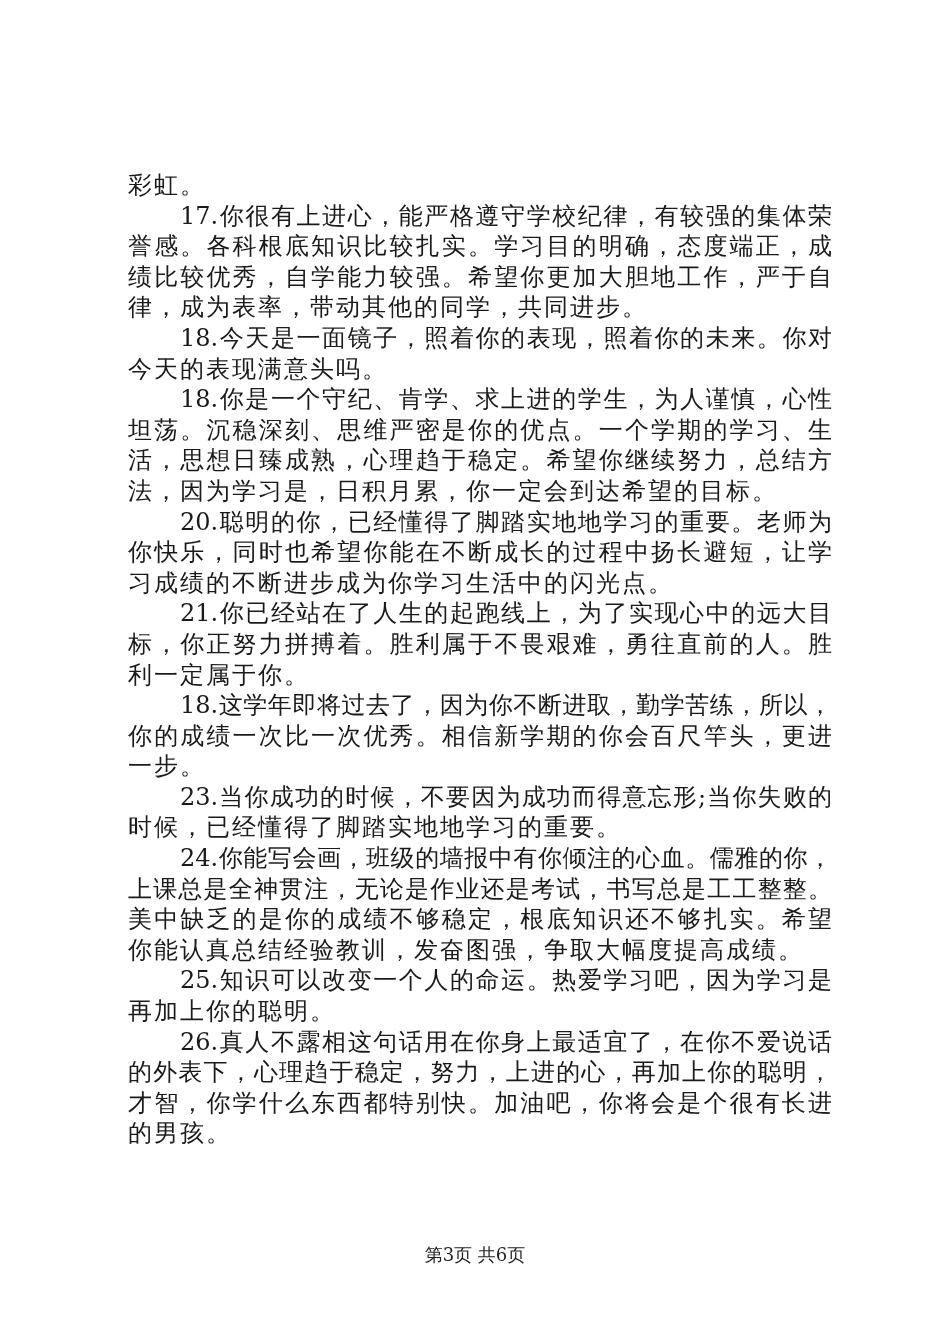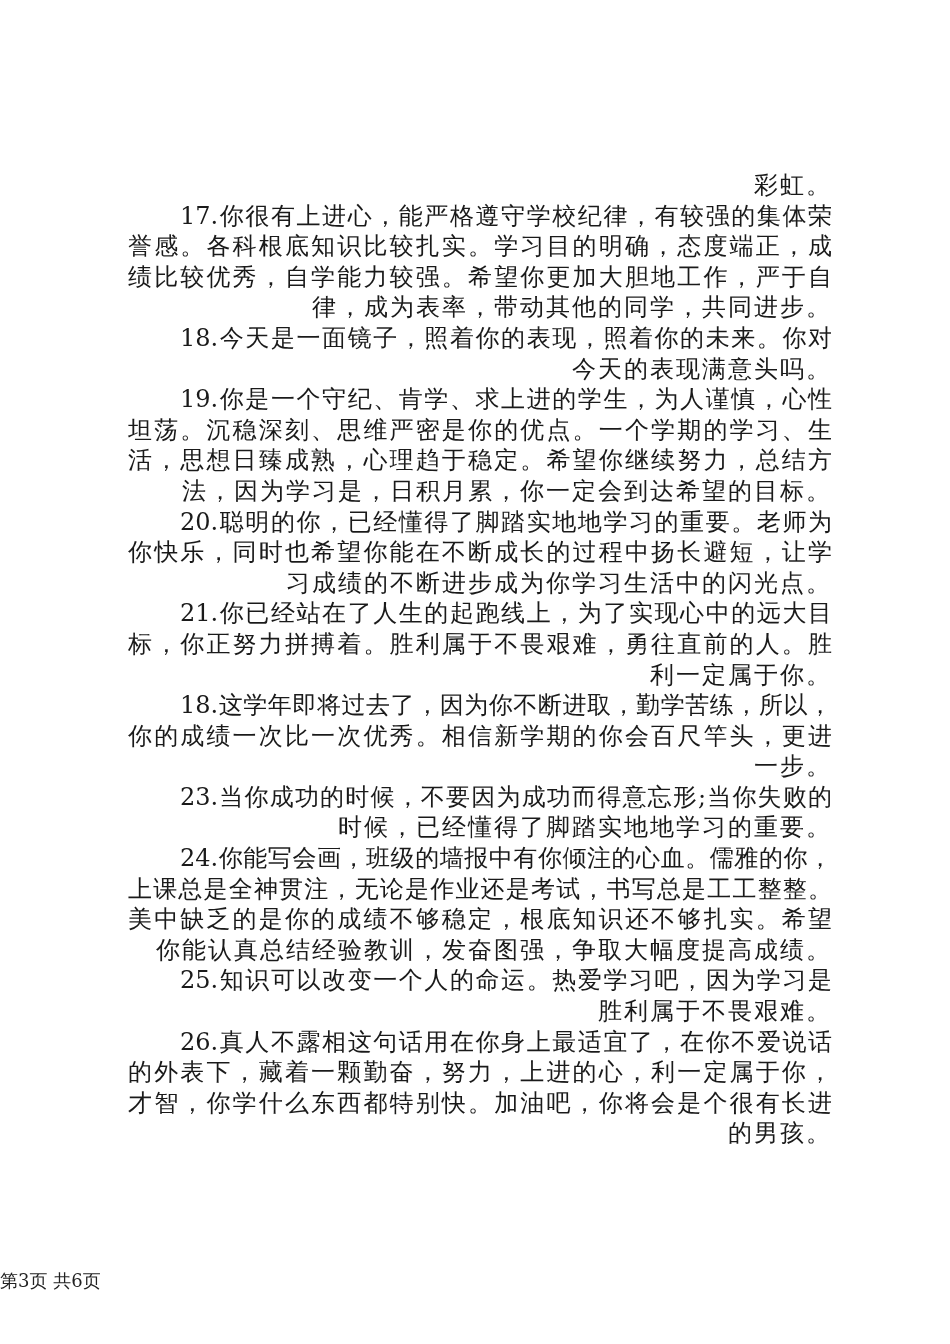--- a/index.html
+++ b/index.html
@@ -2,56 +2,56 @@
 <html><head>
 <meta charset="utf-8">
 <style>
   html, body { margin: 0; padding: 0; background: #ffffff; }
   body { width: 950px; height: 1344px; position: relative; overflow: hidden;
          font-family: "DejaVu Serif", "Liberation Serif", serif; color: #1a1a1a; }
   .page-body { position: absolute; left: 128px; top: 170px; width: 704px; }
   .line { height: 30.6px; line-height: 30.6px; font-size: 24px; white-space: nowrap;
           overflow: visible; }
   .line.full { text-align: justify; text-align-last: justify; }
-  .line.last { text-align: right; letter-spacing: 2px; }
+  .line.last { text-align: left; letter-spacing: 2px; }
   .line.indent { padding-left: 52px; box-sizing: border-box; }
-  .footer { position: absolute; left: 0; width: 950px; top: 1243px; text-align: left;
-            font-size: 18px; color: #222; margin-top: 26px; }
+  .footer { position: absolute; left: 0; width: 950px; top: 1243px; text-align: center;
+            font-size: 18px; color: #222; }
 </style>
 </head>
 <body>
 
 <div class="page-body" id="doc-body">
     <div class="line last">彩虹。</div>
     <div class="line full indent">17.你很有上进心，能严格遵守学校纪律，有较强的集体荣</div>
     <div class="line full">誉感。各科根底知识比较扎实。学习目的明确，态度端正，成</div>
     <div class="line full">绩比较优秀，自学能力较强。希望你更加大胆地工作，严于自</div>
     <div class="line last">律，成为表率，带动其他的同学，共同进步。</div>
     <div class="line full indent">18.今天是一面镜子，照着你的表现，照着你的未来。你对</div>
     <div class="line last">今天的表现满意头吗。</div>
-    <div class="line full indent">19.你是一个守纪、肯学、求上进的学生，为人谨慎，心性</div>
+    <div class="line full indent">18.你是一个守纪、肯学、求上进的学生，为人谨慎，心性</div>
     <div class="line full">坦荡。沉稳深刻、思维严密是你的优点。一个学期的学习、生</div>
     <div class="line full">活，思想日臻成熟，心理趋于稳定。希望你继续努力，总结方</div>
     <div class="line last">法，因为学习是，日积月累，你一定会到达希望的目标。</div>
     <div class="line full indent">20.聪明的你，已经懂得了脚踏实地地学习的重要。老师为</div>
     <div class="line full">你快乐，同时也希望你能在不断成长的过程中扬长避短，让学</div>
     <div class="line last">习成绩的不断进步成为你学习生活中的闪光点。</div>
     <div class="line full indent">21.你已经站在了人生的起跑线上，为了实现心中的远大目</div>
     <div class="line full">标，你正努力拼搏着。胜利属于不畏艰难，勇往直前的人。胜</div>
     <div class="line last">利一定属于你。</div>
     <div class="line full indent">18.这学年即将过去了，因为你不断进取，勤学苦练，所以，</div>
     <div class="line full">你的成绩一次比一次优秀。相信新学期的你会百尺竿头，更进</div>
     <div class="line last">一步。</div>
     <div class="line full indent">23.当你成功的时候，不要因为成功而得意忘形;当你失败的</div>
     <div class="line last">时候，已经懂得了脚踏实地地学习的重要。</div>
     <div class="line full indent">24.你能写会画，班级的墙报中有你倾注的心血。儒雅的你，</div>
     <div class="line full">上课总是全神贯注，无论是作业还是考试，书写总是工工整整。</div>
     <div class="line full">美中缺乏的是你的成绩不够稳定，根底知识还不够扎实。希望</div>
     <div class="line last">你能认真总结经验教训，发奋图强，争取大幅度提高成绩。</div>
     <div class="line full indent">25.知识可以改变一个人的命运。热爱学习吧，因为学习是</div>
-    <div class="line last">胜利属于不畏艰难。</div>
+    <div class="line last">再加上你的聪明。</div>
     <div class="line full indent">26.真人不露相这句话用在你身上最适宜了，在你不爱说话</div>
-    <div class="line full">的外表下，藏着一颗勤奋，努力，上进的心，利一定属于你，</div>
+    <div class="line full">的外表下，心理趋于稳定，努力，上进的心，再加上你的聪明，</div>
     <div class="line full">才智，你学什么东西都特别快。加油吧，你将会是个很有长进</div>
     <div class="line last">的男孩。</div>
   </div>
 
 <div class="footer">第3页 共6页</div>
 
 </body></html>

